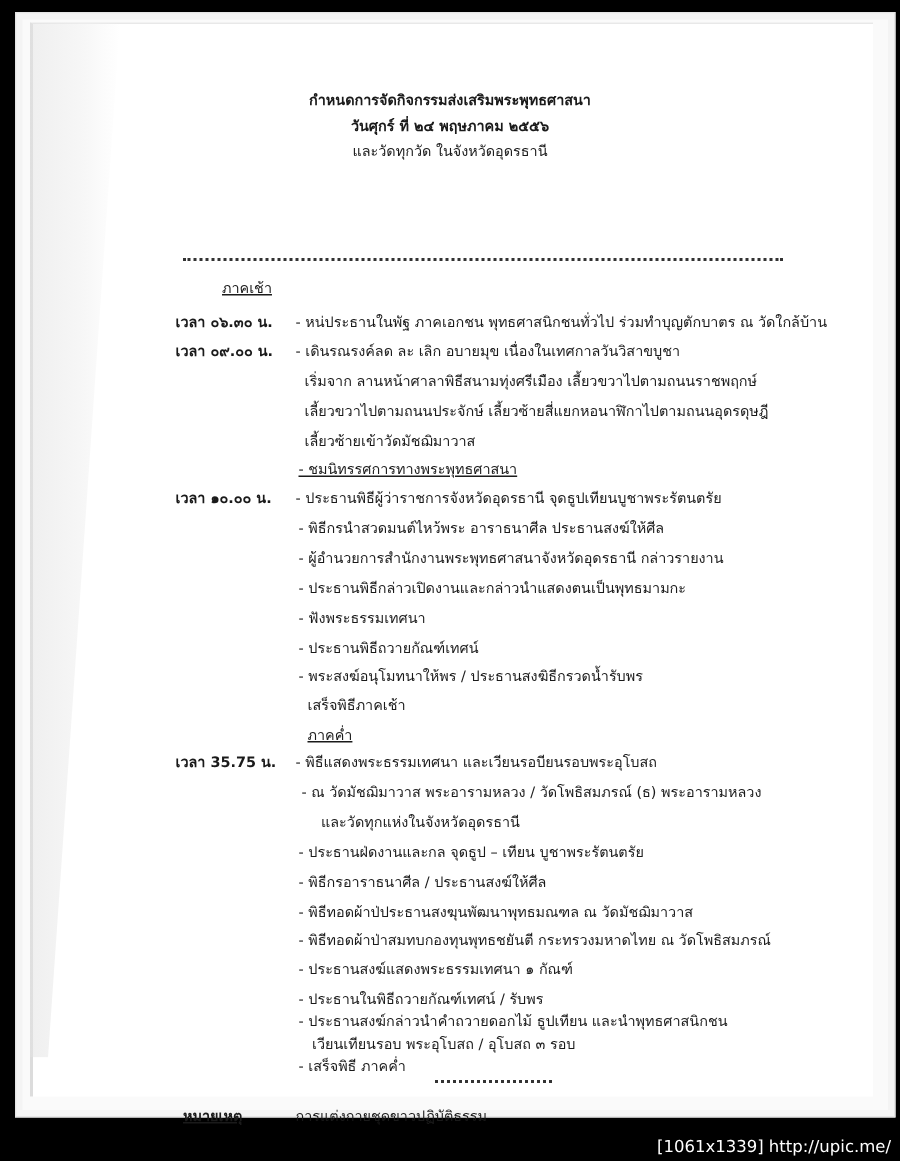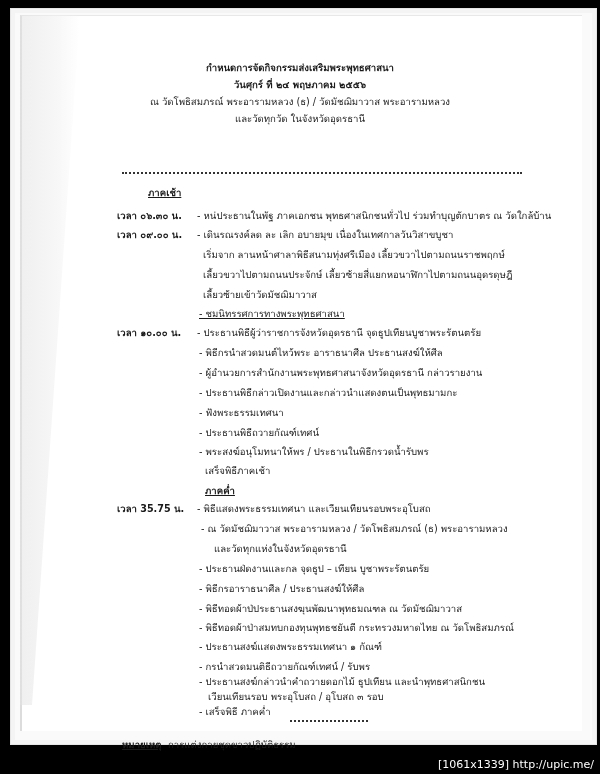--- a/index.html
+++ b/index.html
@@ -20,44 +20,43 @@
     position:absolute; left:20px; top:15px; width:60px; height:690px;
     background:linear-gradient(90deg,#e2e2e2 0%, #f0f0f0 60%, rgba(255,255,255,0) 100%);
     clip-path: polygon(0 0, 100% 0, 20% 100%, 0 100%);
     opacity:.55;
   }
   .doc { position:absolute; left:0; top:0; width:600px; height:668px; font-size:9.6px; line-height:17.6px; }
   .title-block { position:absolute; top:59px; left:0; width:600px; text-align:center; }
   .title-block .tl { font-weight:bold; height:17px; white-space:nowrap; }
   .title-block .tl.normal { font-weight:normal; }
   .dots { position:absolute; left:122px; top:172px; width:400px; border-top:2px dotted #333; height:0; }
-  .section-h { position:absolute; font-weight:bold; text-decoration:underline; }
+  .section-h { position:absolute; font-weight:normal; text-decoration:underline; }
   .row { position:absolute; white-space:nowrap; }
   .time { position:absolute; left:117px; font-weight:bold; }
   .item { position:absolute; left:205px; }
   .cont { position:absolute; left:210px; }
   .end-dots { position:absolute; left:290px; top:685px; width:78px; border-top:2px dotted #333; height:0; }
   .note-label { position:absolute; left:122px; top:712px; font-weight:bold; text-decoration:underline; }
-  .note-text { position:absolute; left:168px; top:712px; }
+  .note-text { position:absolute; left:197px; top:712px; }
   .watermark {
     position:absolute; right:6px; bottom:3px; color:#fff; font-family:"DejaVu Sans", sans-serif; font-size:11px;
   }
 </style>
 </head>
 <body>
 
 <div class="frame"></div>
 <div class="page"></div>
 <div class="corner-shade"></div>
 
 <div class="doc">
   <div class="title-block">
     <div class="tl">กำหนดการจัดกิจกรรมส่งเสริมพระพุทธศาสนา</div>
     <div class="tl">วันศุกร์  ที่  ๒๔  พฤษภาคม  ๒๕๕๖</div>
-    <div class="tl normal">ณ วัดโพธิสมภรณ์ พระอารามหลวง (ธ)  / วัดมัชฌิมาวาส พระอารามหลวง</div>
     <div class="tl normal">และวัดทุกวัด ในจังหวัดอุดรธานี</div>
   </div>
 
   <div class="dots"></div>
 
   <div class="section-h" style="left:148px; top:184px;">ภาคเช้า</div>
 
   <div class="row" style="top:207px;">
     <span class="time">เวลา ๐๖.๓๐ น.</span>
     <span class="item" style="left:197px;">- หน่ประธานในพัฐ ภาคเอกชน พุทธศาสนิกชนทั่วไป ร่วมทำบุญตักบาตร ณ วัดใกล้บ้าน</span>
@@ -92,31 +91,31 @@
   <div class="row" style="top:384px;">
       <span class="item" style="left:199px;">- ประธานพิธีกล่าวเปิดงานและกล่าวนำแสดงตนเป็นพุทธมามกะ</span>
     </div>
   <div class="row" style="top:404px;">
       <span class="item" style="left:199px;">- ฟังพระธรรมเทศนา</span>
     </div>
   <div class="row" style="top:424px;">
       <span class="item" style="left:199px;">- ประธานพิธีถวายกัณฑ์เทศน์</span>
     </div>
   <div class="row" style="top:443px;">
-      <span class="item" style="left:199px;">- พระสงฆ์อนุโมทนาให้พร / ประธานในพิธีกรวดน้ำรับพร</span>
+      <span class="item" style="left:199px;">- พระสงฆ์อนุโมทนาให้พร / ประธานสงฆิธีกรวดน้ำรับพร</span>
     </div>
   <div class="row" style="top:462px;">
       <span class="cont" style="left:205px;">เสร็จพิธีภาคเช้า</span>
     </div>
 
   <div class="section-h" style="left:205px; top:482px;">ภาคค่ำ</div>
 
   <div class="row" style="top:500px;">
     <span class="time">เวลา 35.75 น.</span>
-    <span class="item" style="left:197px;">- พิธีแสดงพระธรรมเทศนา และเวียนเทียนรอบพระอุโบสถ</span>
+    <span class="item" style="left:197px;">- พิธีแสดงพระธรรมเทศนา และเวียนรอบียนรอบพระอุโบสถ</span>
   </div>
   <div class="row" style="top:520px;">
       <span class="item" style="left:201px;">-  ณ วัดมัชฌิมาวาส พระอารามหลวง / วัดโพธิสมภรณ์ (ธ) พระอารามหลวง</span>
     </div>
   <div class="row" style="top:540px;">
       <span class="cont" style="left:214px;">และวัดทุกแห่งในจังหวัดอุดรธานี</span>
     </div>
   <div class="row" style="top:560px;">
       <span class="item" style="left:199px;">- ประธานฝ่ดงานและกล  จุดธูป – เทียน บูชาพระรัตนตรัย</span>
     </div>
@@ -126,21 +125,21 @@
   <div class="row" style="top:600px;">
       <span class="item" style="left:199px;">- พิธีทอดผ้าป่ประธานสงฆุนพัฒนาพุทธมณฑล ณ วัดมัชฌิมาวาส</span>
     </div>
   <div class="row" style="top:619px;">
       <span class="item" style="left:199px;">- พิธีทอดผ้าป่าสมทบกองทุนพุทธชยันตี กระทรวงมหาดไทย ณ วัดโพธิสมภรณ์</span>
     </div>
   <div class="row" style="top:638px;">
       <span class="item" style="left:199px;">- ประธานสงฆ์แสดงพระธรรมเทศนา  ๑  กัณฑ์</span>
     </div>
   <div class="row" style="top:658px;">
-      <span class="item" style="left:199px;">- กรนำสวดมนติธีถวายกัณฑ์เทศน์ / รับพร</span>
+      <span class="item" style="left:199px;">- ประธานในพิธีถวายกัณฑ์เทศน์ / รับพร</span>
     </div>
   <div class="row" style="top:673px;">
       <span class="item" style="left:199px;">- ประธานสงฆ์กล่าวนำคำถวายดอกไม้ ธูปเทียน และนำพุทธศาสนิกชน</span>
     </div>
   <div class="row" style="top:688px;">
       <span class="cont" style="left:208px;">เวียนเทียนรอบ พระอุโบสถ / อุโบสถ ๓ รอบ</span>
     </div>
   <div class="row" style="top:703px;">
       <span class="item" style="left:199px;">- เสร็จพิธี  ภาคค่ำ</span>
     </div>

